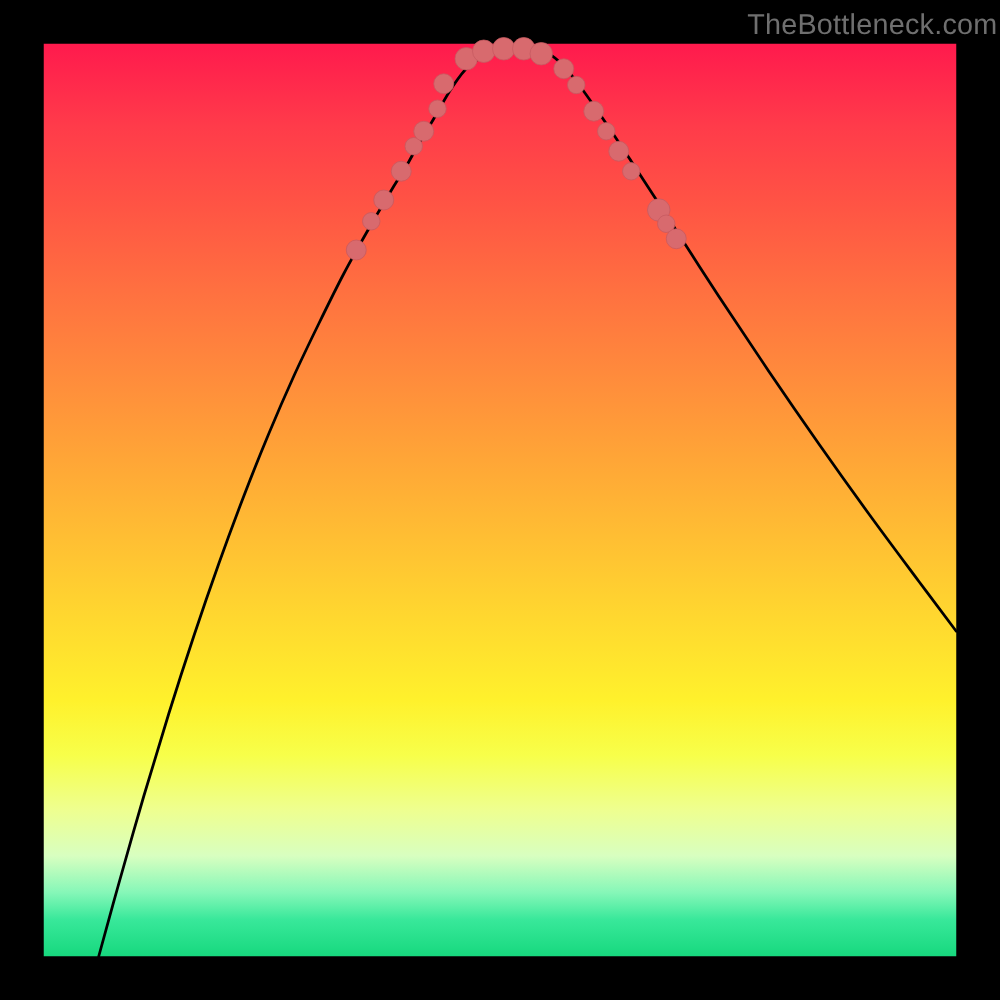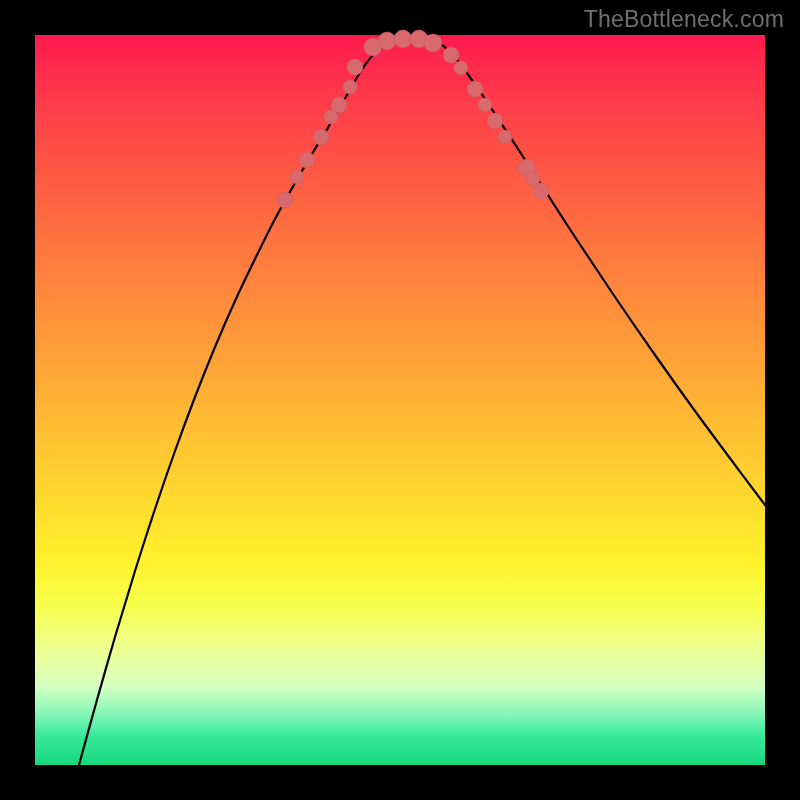--- a/index.html
+++ b/index.html
@@ -40,21 +40,21 @@
       #eeff90 84%,
       #d8ffc0 89%,
       #86f7b8 93%,
       #38e89a 96%,
       #17d87e 100%
     );
   }
   .watermark {
     position: absolute;
     top: 6px;
-    right: 16px;
+    right: 2px;
     color: #6f6f6f;
     font-size: 23px;
     font-weight: 500;
     letter-spacing: 0.2px;
     user-select: none;
   }
   svg.curve {
     position: absolute;
     left: 0;
     top: 0;

